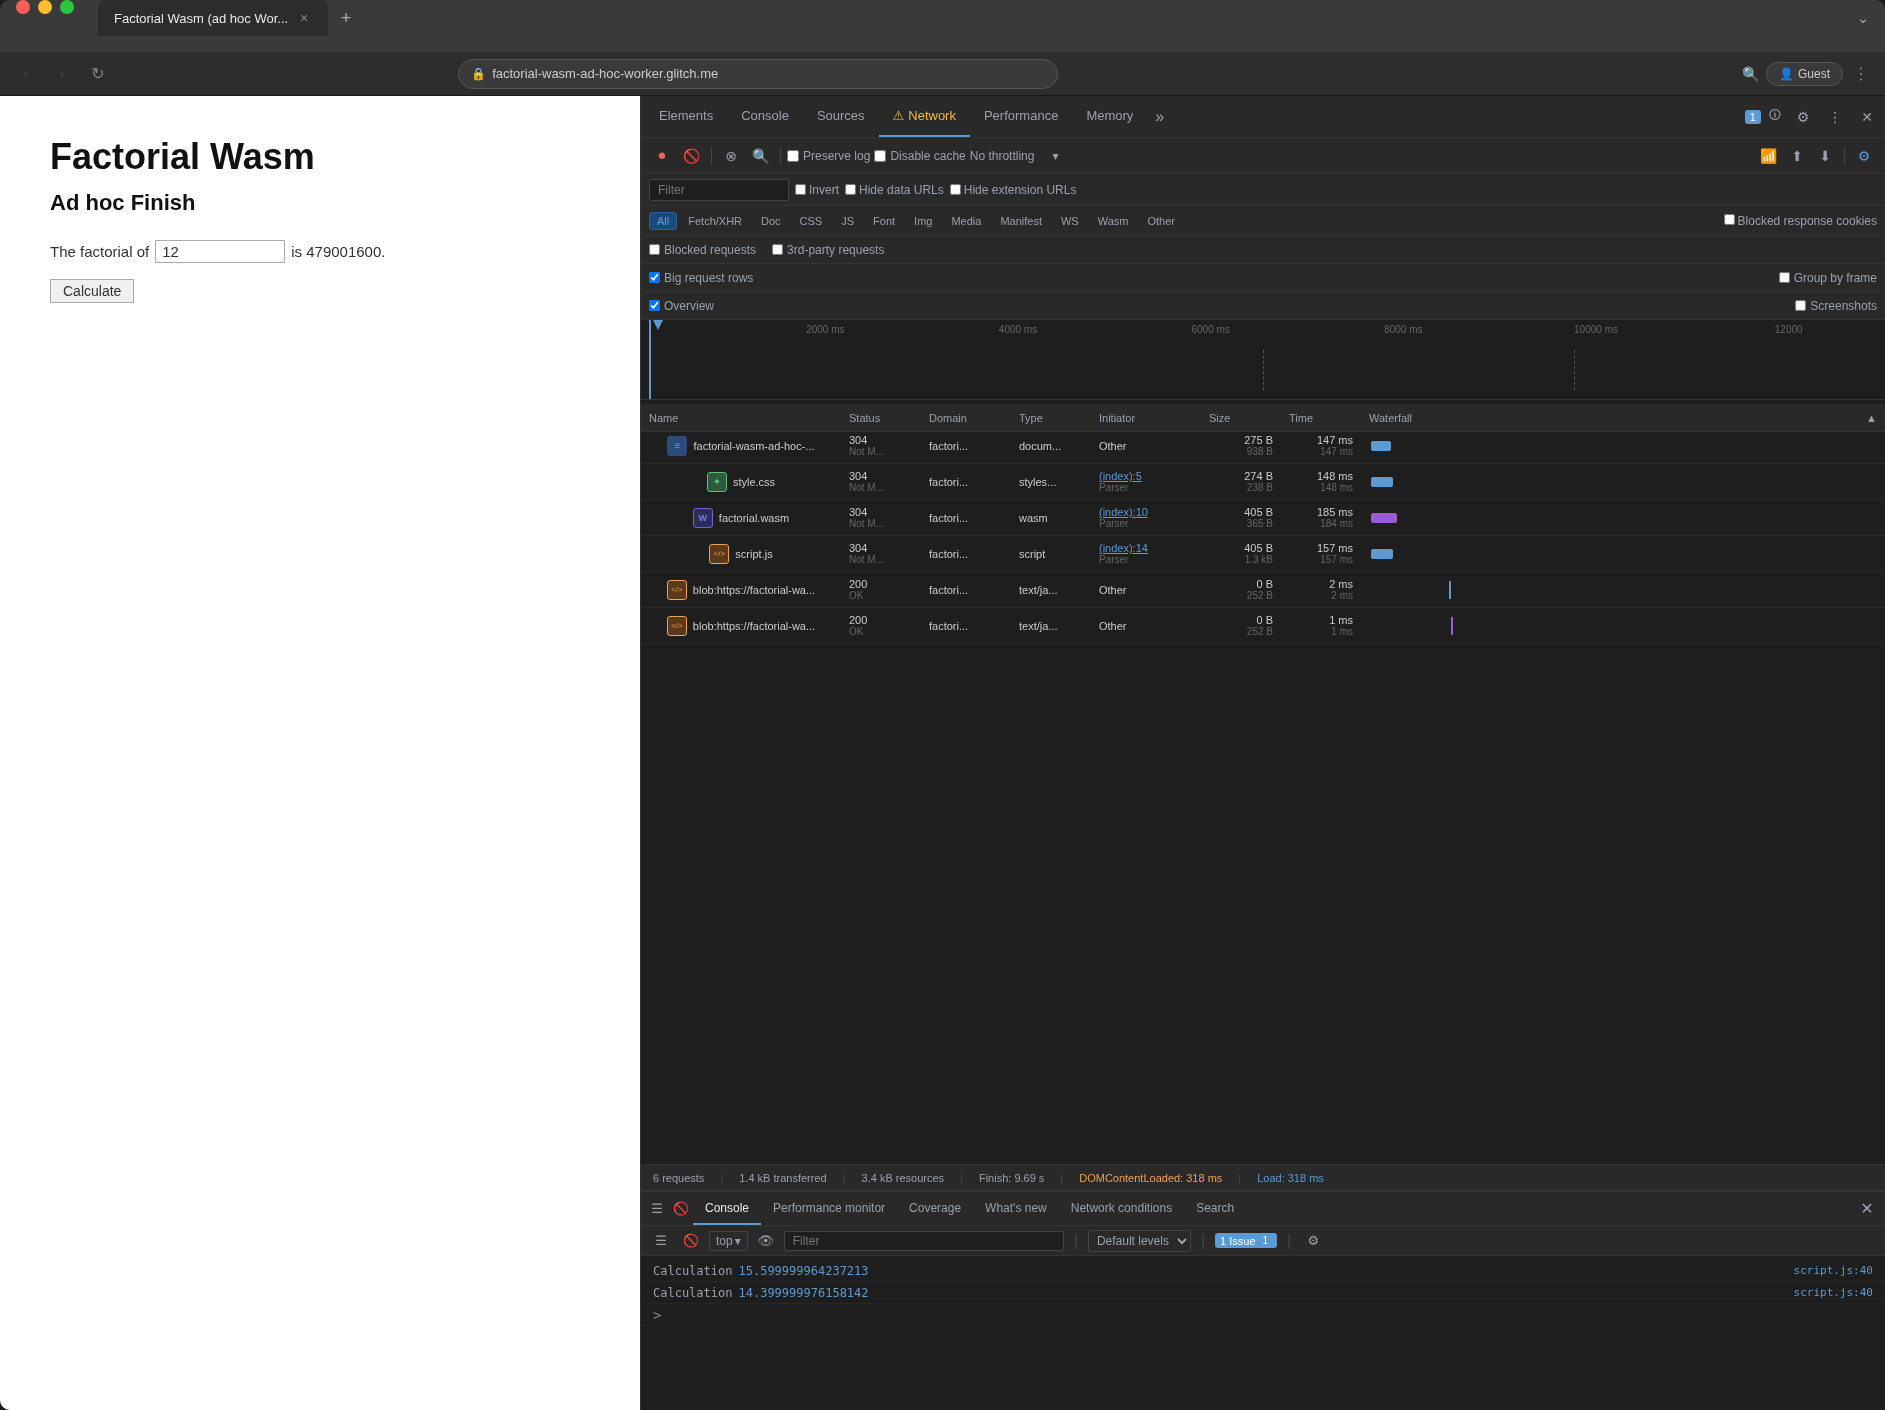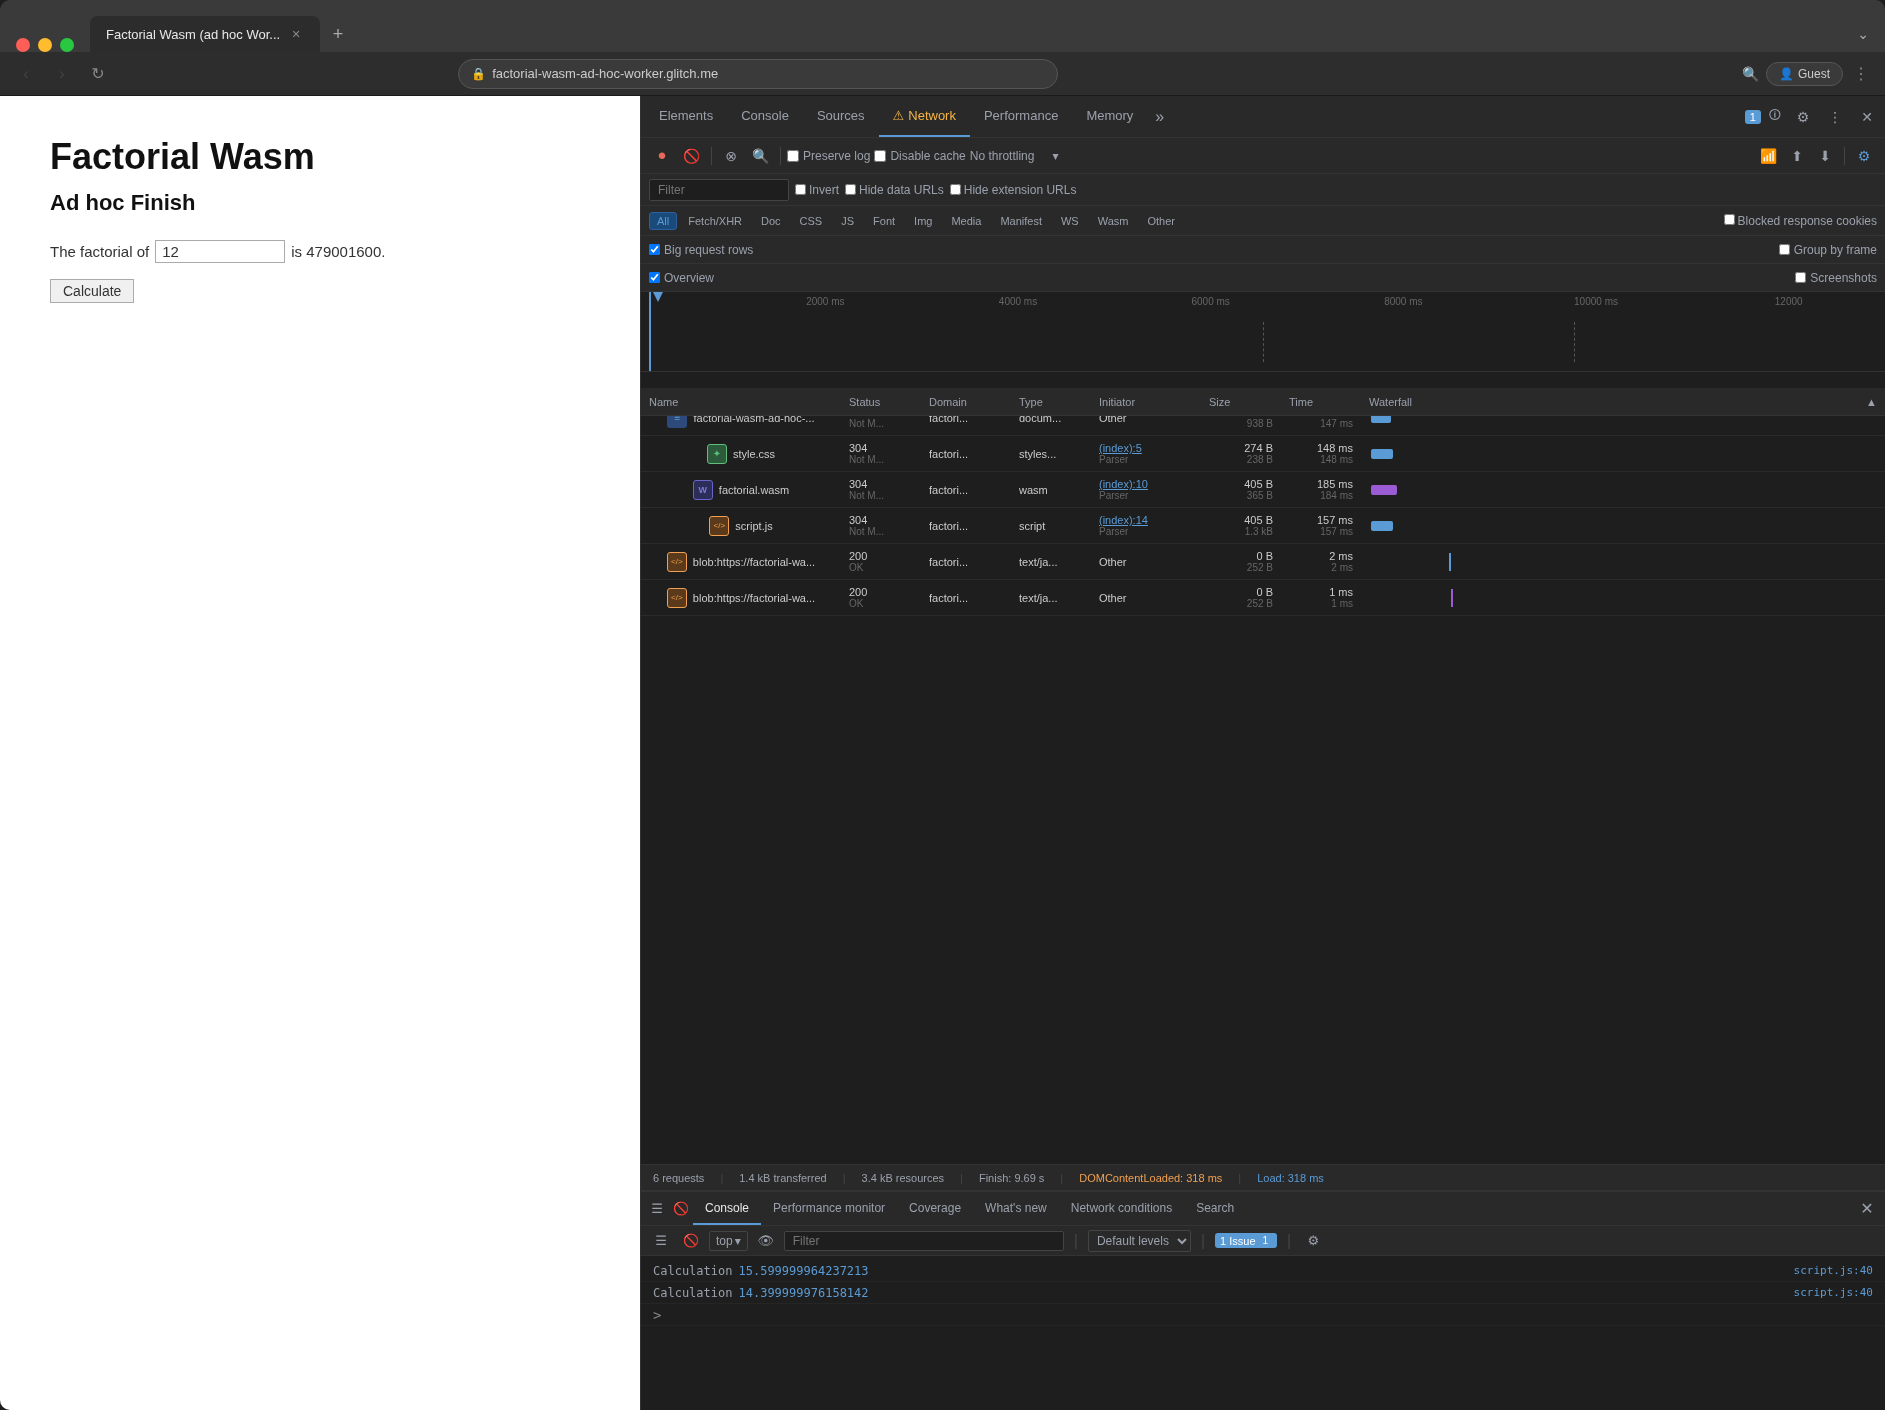--- a/index.html
+++ b/index.html
@@ -1,21 +1,21 @@
 <!DOCTYPE html>
 <html><head>
   <meta charset="utf-8">
   <style>
     * { box-sizing: border-box; margin: 0; padding: 0; }
     body { background: #1e1e1e; font-family: -apple-system, BlinkMacSystemFont, 'Segoe UI', sans-serif; width: 1885px; height: 1410px; overflow: hidden; }
 
     
     .browser-window { width: 1885px; height: 1410px; background: #2c2c2c; border-radius: 10px; overflow: hidden; display: flex; flex-direction: column; }
 
-    .title-bar { background: #3a3a3a; height: 52px; display: flex; align-items: flex-end; padding: 0 16px; gap: 4px; flex-shrink: 0; }
+    .title-bar { background: #3a3a3a; height: 52px; display: flex; align-items: flex-start; padding: 0 16px; gap: 12px; flex-shrink: 0; }
     .traffic-lights { display: flex; gap: 8px; align-items: center; }
     .tl-red { width: 14px; height: 14px; border-radius: 50%; background: #ff5f57; }
     .tl-yellow { width: 14px; height: 14px; border-radius: 50%; background: #febc2e; }
     .tl-green { width: 14px; height: 14px; border-radius: 50%; background: #28c840; }
 
     .tab-bar { display: flex; align-items: center; margin-left: 12px; flex: 1; }
     .tab { background: #2c2c2c; color: #ccc; font-size: 13px; padding: 6px 16px; border-radius: 8px 8px 0 0; display: flex; align-items: center; gap: 8px; height: 36px; }
     .tab-title { color: #e8e8e8; font-size: 13px; }
     .tab-close { color: #888; font-size: 11px; cursor: pointer; width: 16px; height: 16px; display: flex; align-items: center; justify-content: center; border-radius: 50%; }
     .new-tab-btn { color: #aaa; font-size: 18px; margin-left: 4px; cursor: pointer; width: 28px; height: 28px; display: flex; align-items: center; justify-content: center; }
@@ -86,21 +86,21 @@
 
     
     .timeline { background: #1e1e1e; height: 80px; border-bottom: 1px solid #333; flex-shrink: 0; position: relative; overflow: hidden; }
     .timeline-labels { display: flex; position: absolute; top: 4px; left: 0; right: 0; padding-left: 8px; }
     .tl-label { color: #666; font-size: 10px; flex: 1; text-align: center; }
     .tl-cursor { position: absolute; left: 8px; top: 0; bottom: 0; width: 2px; background: #5b9bd5; }
     .tl-cursor-top { position: absolute; left: 4px; top: 0; width: 10px; height: 10px; background: #5b9bd5; clip-path: polygon(50% 100%, 0 0, 100% 0); }
 
     
     .requests-table { flex: 1; overflow-y: auto; background: #1e1e1e; }
-    .table-header { display: flex; align-items: center; background: #292929; height: 28px; border-bottom: 1px solid #333; position: sticky; top: 16px; z-index: 10; }
+    .table-header { display: flex; align-items: center; background: #292929; height: 28px; border-bottom: 1px solid #333; position: sticky; top: 4px; z-index: 10; }
     .th { color: #9aa0ac; font-size: 11px; padding: 0 8px; cursor: pointer; white-space: nowrap; overflow: hidden; }
     .th.name { flex: 0 0 200px; }
     .th.status { flex: 0 0 80px; }
     .th.domain { flex: 0 0 90px; }
     .th.type { flex: 0 0 80px; }
     .th.initiator { flex: 0 0 110px; }
     .th.size { flex: 0 0 80px; }
     .th.time { flex: 0 0 80px; }
     .th.waterfall { flex: 1; display: flex; align-items: center; justify-content: space-between; }
 
@@ -304,20 +304,30 @@
         <button class="ft-btn">Manifest</button>
         <button class="ft-btn">WS</button>
         <button class="ft-btn">Wasm</button>
         <button class="ft-btn">Other</button>
         <label class="ft-blocked">
           <input type="checkbox" style="">
           <span>Blocked response cookies</span>
         </label>
       </div>
 
+      <div class="request-opts">
+        <label class="ro-item">
+          <input type="checkbox" style="">
+          <span>Blocked requests</span>
+        </label>
+        <label class="ro-item">
+          <input type="checkbox" style="">
+          <span>3rd-party requests</span>
+        </label>
+      </div>
 
       <div class="request-opts">
         <label class="ro-item">
           <input type="checkbox" checked="" style="">
           <span>Big request rows</span>
         </label>
         <label class="ro-item" style="margin-left: auto;">
           <input type="checkbox" style="">
           <span>Group by frame</span>
         </label>

